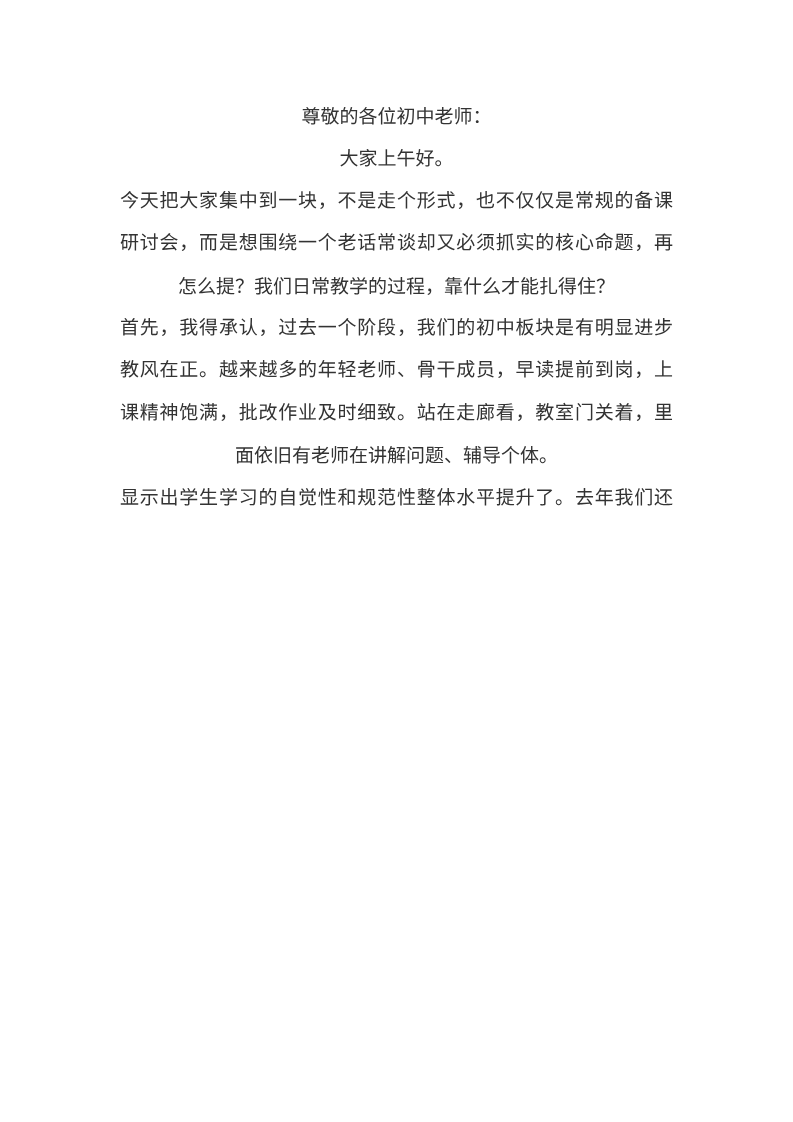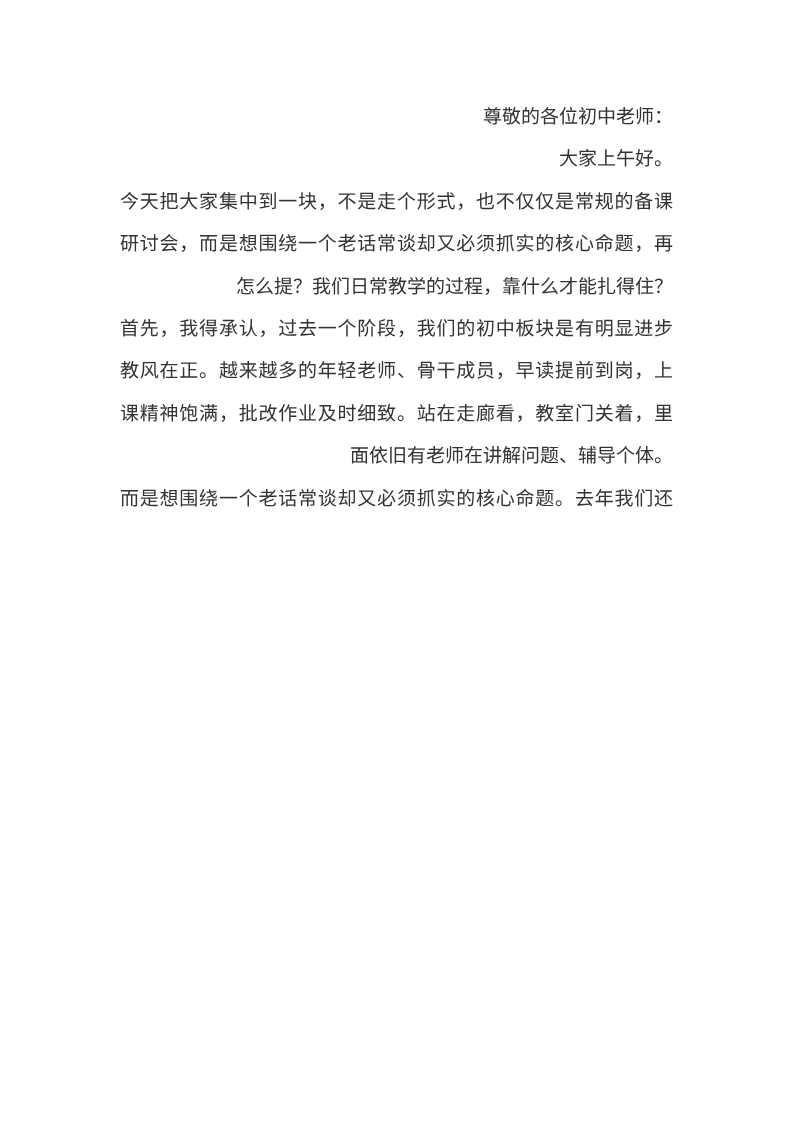--- a/index.html
+++ b/index.html
@@ -23,29 +23,30 @@
     font-size: 19px;
     line-height: 42.4px;
     color: #333333;
     letter-spacing: 0;
   }
   .paragraph {
     margin: 0;
     padding: 0;
   }
   .line {
-    text-align: right;
+    text-align: center;
     white-space: normal;
     overflow: hidden;
     height: 42.4px;
   }
   .line.full {
     text-align: justify;
     text-align-last: justify;
     text-justify: inter-character;
+    font-family: Liberation Mono, monospace;
   }
 </style>
 </head>
 <body>
 
 <div class="page">
   <div class="doc" style="color: rgb(51, 51, 51);">
       <div class="paragraph">
         <div class="line">尊敬的各位初中老师：</div>
       </div>
@@ -59,16 +60,16 @@
       </div>
       <div class="paragraph">
         <div class="line full">首先，我得承认，过去一个阶段，我们的初中板块是有明显进步</div>
       </div>
       <div class="paragraph">
         <div class="line full">教风在正。越来越多的年轻老师、骨干成员，早读提前到岗，上</div>
         <div class="line full">课精神饱满，批改作业及时细致。站在走廊看，教室门关着，里</div>
         <div class="line">面依旧有老师在讲解问题、辅导个体。</div>
       </div>
       <div class="paragraph">
-        <div class="line full">而是想围绕一个老话常谈却又必须抓实的核心命题。去年我们还</div>
+        <div class="line full">显示出学生学习的自觉性和规范性整体水平提升了。去年我们还</div>
       </div>
     </div>
 </div>
 
 </body></html>

